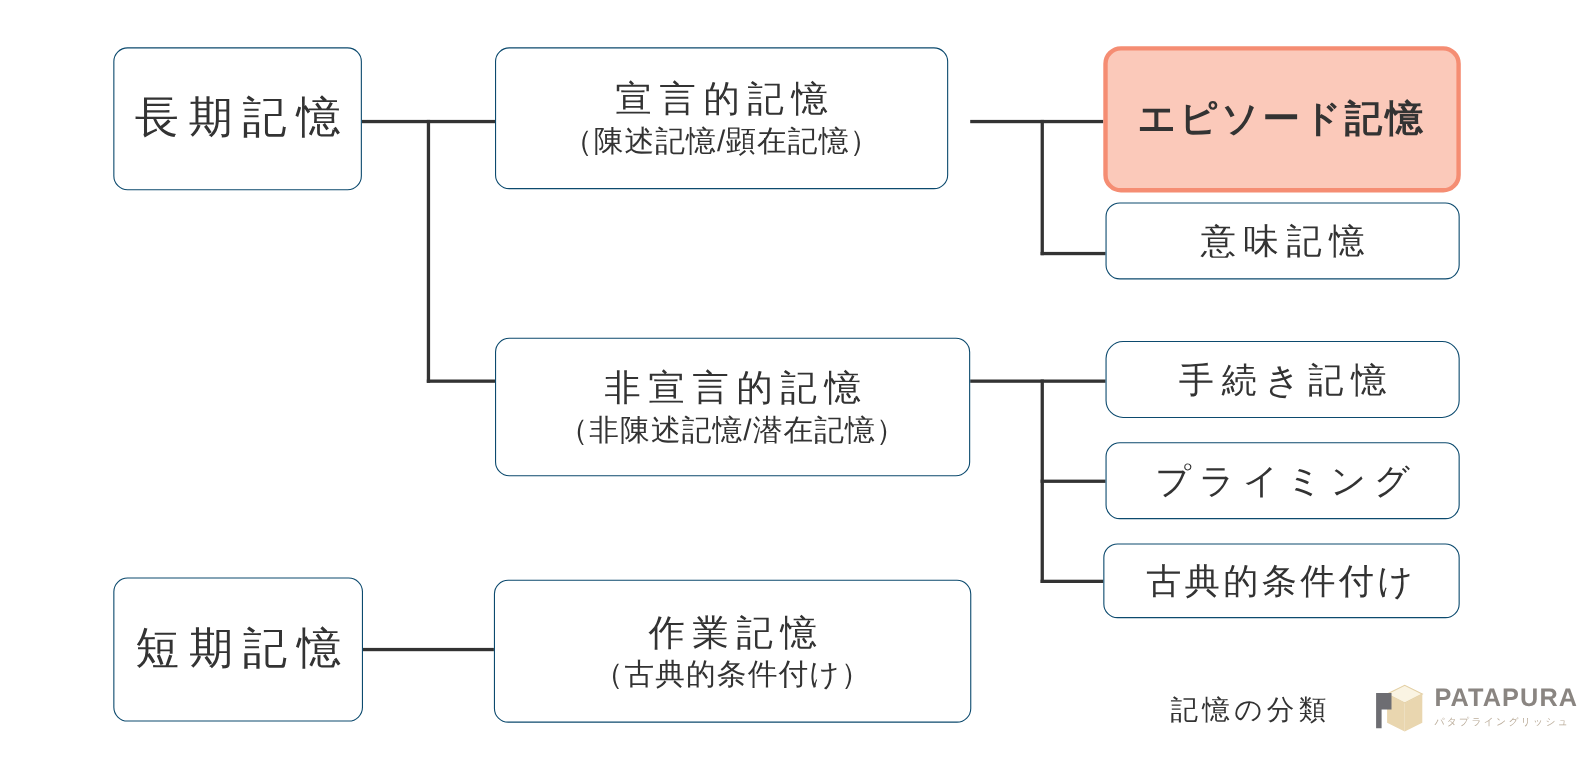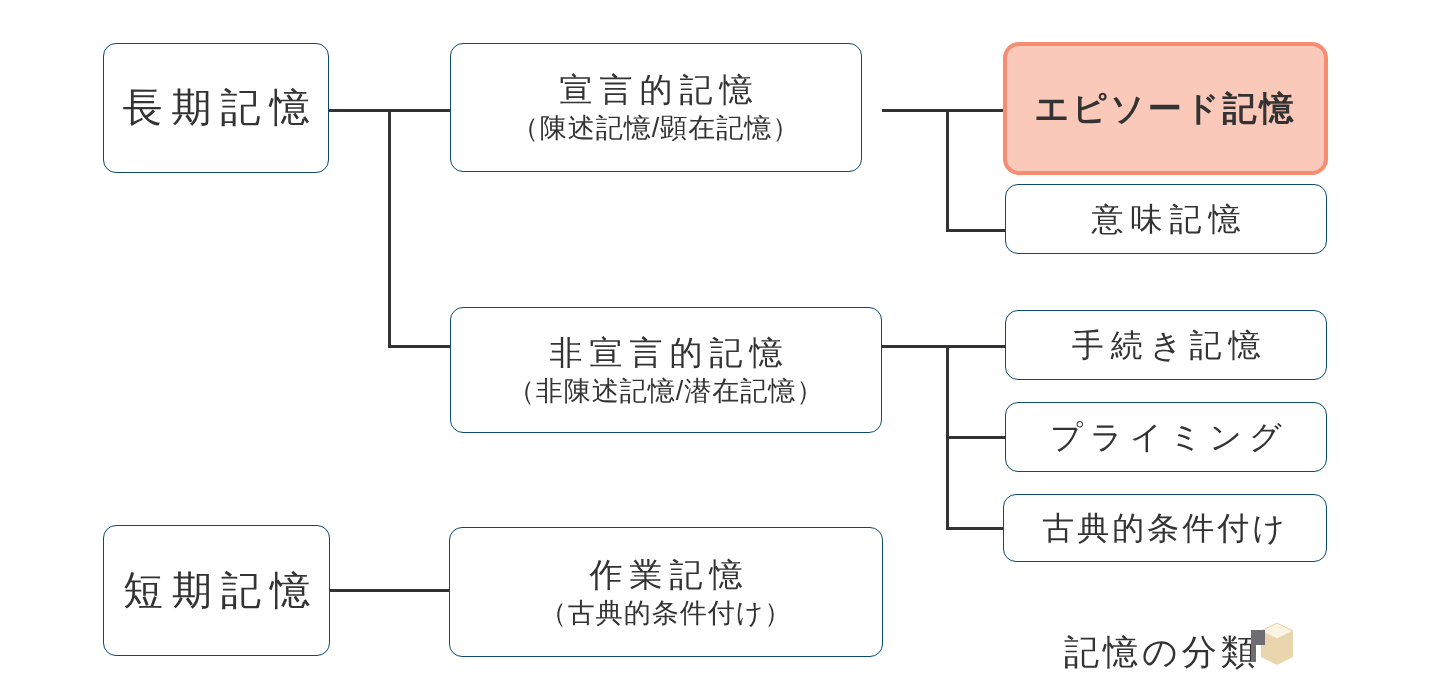--- a/index.html
+++ b/index.html
@@ -44,21 +44,21 @@
     left:1003px;top:42px;width:325px;height:133px;
     background:#fbc9ba;
     border:4px solid #f58d73;
     border-radius:16px;
   }
   #n-epis .lbl{font-size:34px;font-weight:700;letter-spacing:3px;}
   #n-epis .sub{font-size:27px;font-weight:700;letter-spacing:2px;}
 
   
   #n-sem  {left:1005px;top:184px;width:322px;height:70px;}
-  #n-proc {left:1005px;top:310px;width:322px;height:70px;}
+  #n-proc {left:1005px;top:310px;width:322px;height:70px;border-radius:16px;}
   #n-prim {left:1005px;top:402px;width:322px;height:70px;}
   #n-class{left:1003px;top:494px;width:324px;height:68px;}
   #n-sem .lbl,#n-proc .lbl,#n-prim .lbl{font-size:32px;letter-spacing:7px;margin-right:-7px;font-weight:500;}
   #n-class .lbl{font-size:32px;letter-spacing:3px;font-weight:500;}
 
   
   .line{position:absolute;background:#333333;}
   #lA{left:329px;top:109px;width:121px;height:3px;}
   #lB{left:388px;top:109px;width:3px; height:239px;}
   #lC{left:388px;top:345px;width:62px; height:3px;}
@@ -67,21 +67,21 @@
   #lF{left:946px;top:229px;width:59px; height:3px;}
   #lG{left:882px;top:345px;width:123px;height:3px;}
   #lH{left:946px;top:345px;width:3px; height:185px;}
   #lI{left:946px;top:436px;width:59px; height:3px;}
   #lJ{left:946px;top:527px;width:57px; height:3px;}
   #lK{left:330px;top:589px;width:119px;height:3px;}
 
   
   .footer-title{
     position:absolute;left:1064px;top:629px;
-    font-size:35px;letter-spacing:4px;font-weight:500;color:#333333;
+    font-size:25px;letter-spacing:4px;font-weight:500;color:#333333;
     white-space:nowrap;
     text-align:right;
   }
   .logo{
     position:absolute;left:1248px;top:618px;
     display:flex;align-items:flex-start;gap:8px;
   }
   .logo-icon{width:48px;height:52px;flex:0 0 auto;}
   .logo-text{display:flex;flex-direction:column;align-items:flex-start;padding-top:4px;}
   .logo-brand{
@@ -159,15 +159,19 @@
     <svg class="logo-icon" viewBox="0 0 48 52" xmlns="http://www.w3.org/2000/svg">
 
       <polygon points="13,13 29,5 45,13 29,21" fill="#faf4e3" stroke="#e3cfa4" stroke-width="1"></polygon>
 
       <polygon points="29,21 45,13 45,39 29,47" fill="#e9d6af"></polygon>
 
       <polygon points="13,13 29,21 29,47 13,39" fill="#e9d6af"></polygon>
 
       <path d="M3,12 L17,12 L17,27 L8,27 L8,44 L3,44 Z M8,17 L12,17 L12,22 L8,22 Z" fill="#6d6d72"></path>
     </svg>
+    <div class="logo-text">
+      <span class="logo-brand">PATAPURA</span>
+      <span class="logo-sub">パタプライングリッシュ</span>
+    </div>
   </div>
 
 </div>
 
 </body></html>

